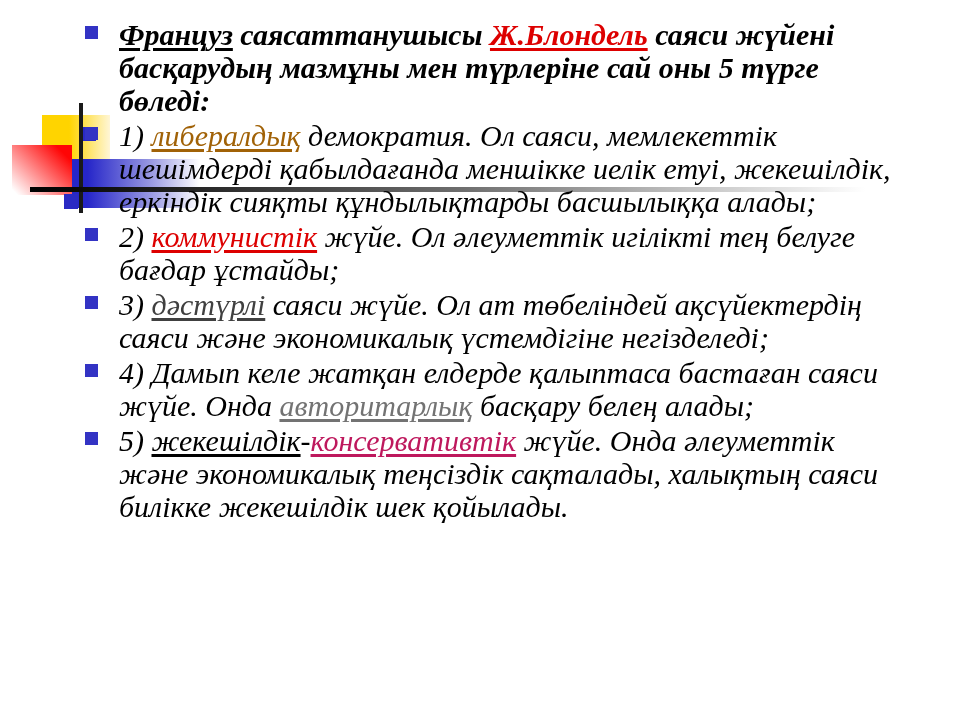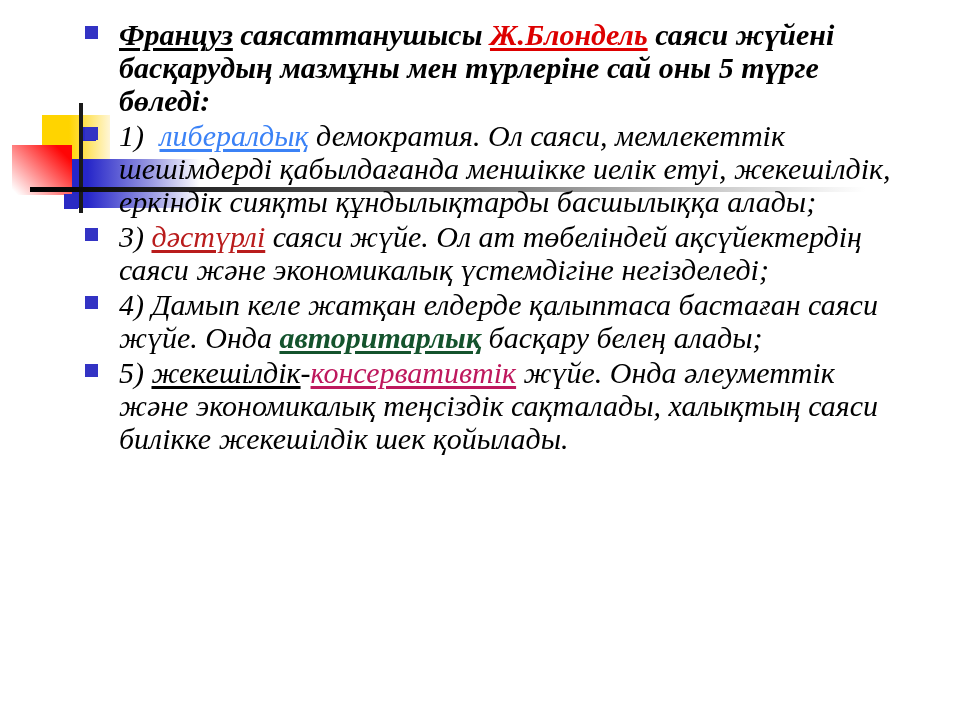--- a/index.html
+++ b/index.html
@@ -75,29 +75,33 @@
   <div class="decor decor-hline"></div>
 
   <div class="text-area">
     <ul class="bullets">
         <li class="bullet bold">
           <span class="marker" style="background: rgb(51, 51, 196);"></span>
           <div class="btext"><span class="s-underline-black">Француз</span><span class="s-plain"> саясаттанушысы </span><span class="s-underline-red" style="color: rgb(221, 0, 0);">Ж.Блондель</span><span class="s-plain"> саяси жүйені басқарудың мазмұны мен түрлеріне сай оны 5 түрге бөледі:</span></div>
         </li>
         <li class="bullet">
           <span class="marker" style="background: rgb(51, 51, 196);"></span>
-          <div class="btext"><span class="s-plain">1) </span><span class="s-underline-red" style="color: #3b82f6; margin-left: 8px;">либералдық</span><span class="s-plain"> демократия. Ол саяси, мемлекеттік шешімдерді қабылдағанда меншікке иелік етуі, жекешілдік, еркіндік сияқты құндылықтарды басшылыққа алады;</span></div>
+          <div class="btext"><span class="s-plain">1) </span><span class="s-underline-red" style="color: #a16207;">либералдық</span><span class="s-plain"> демократия. Ол саяси, мемлекеттік шешімдерді қабылдағанда меншікке иелік етуі, жекешілдік, еркіндік сияқты құндылықтарды басшылыққа алады;</span></div>
         </li>
         <li class="bullet">
           <span class="marker" style="background: rgb(51, 51, 196);"></span>
-          <div class="btext"><span class="s-plain">3) </span><span class="s-underline-red" style="color: #b91c1c;">дәстүрлі</span><span class="s-plain"> саяси жүйе. Ол ат төбеліндей ақсүйектердің саяси және экономикалық үстемдігіне негізделеді;</span></div>
+          <div class="btext"><span class="s-plain">2) </span><span class="s-underline-red" style="color: rgb(221, 0, 0);">коммунистік</span><span class="s-plain"> жүйе. Ол әлеуметтік игілікті тең белуге бағдар ұстайды;</span></div>
         </li>
         <li class="bullet">
           <span class="marker" style="background: rgb(51, 51, 196);"></span>
-          <div class="btext"><span class="s-plain">4) Дамып келе жатқан елдерде қалыптаса бастаған саяси жүйе. Онда </span><span class="s-underline-red" style="color: #14532d; font-weight: bold;">авторитарлық</span><span class="s-plain"> басқару белең алады;</span></div>
+          <div class="btext"><span class="s-plain">3) </span><span class="s-underline-red" style="color: #404040;">дәстүрлі</span><span class="s-plain"> саяси жүйе. Ол ат төбеліндей ақсүйектердің саяси және экономикалық үстемдігіне негізделеді;</span></div>
+        </li>
+        <li class="bullet">
+          <span class="marker" style="background: rgb(51, 51, 196);"></span>
+          <div class="btext"><span class="s-plain">4) Дамып келе жатқан елдерде қалыптаса бастаған саяси жүйе. Онда </span><span class="s-underline-red" style="color: #737373;">авторитарлық</span><span class="s-plain"> басқару белең алады;</span></div>
         </li>
         <li class="bullet">
           <span class="marker" style="background: rgb(51, 51, 196);"></span>
           <div class="btext"><span class="s-plain">5) </span><span class="s-underline-black">жекешілдік</span><span class="s-plain">-</span><span class="s-underline-red" style="color: #be185d;">консервативтік</span><span class="s-plain"> жүйе. Онда әлеуметтік және экономикалық теңсіздік сақталады, халықтың саяси билікке жекешілдік шек қойылады.</span></div>
         </li>
       </ul>
   </div>
 
 </div>
 

